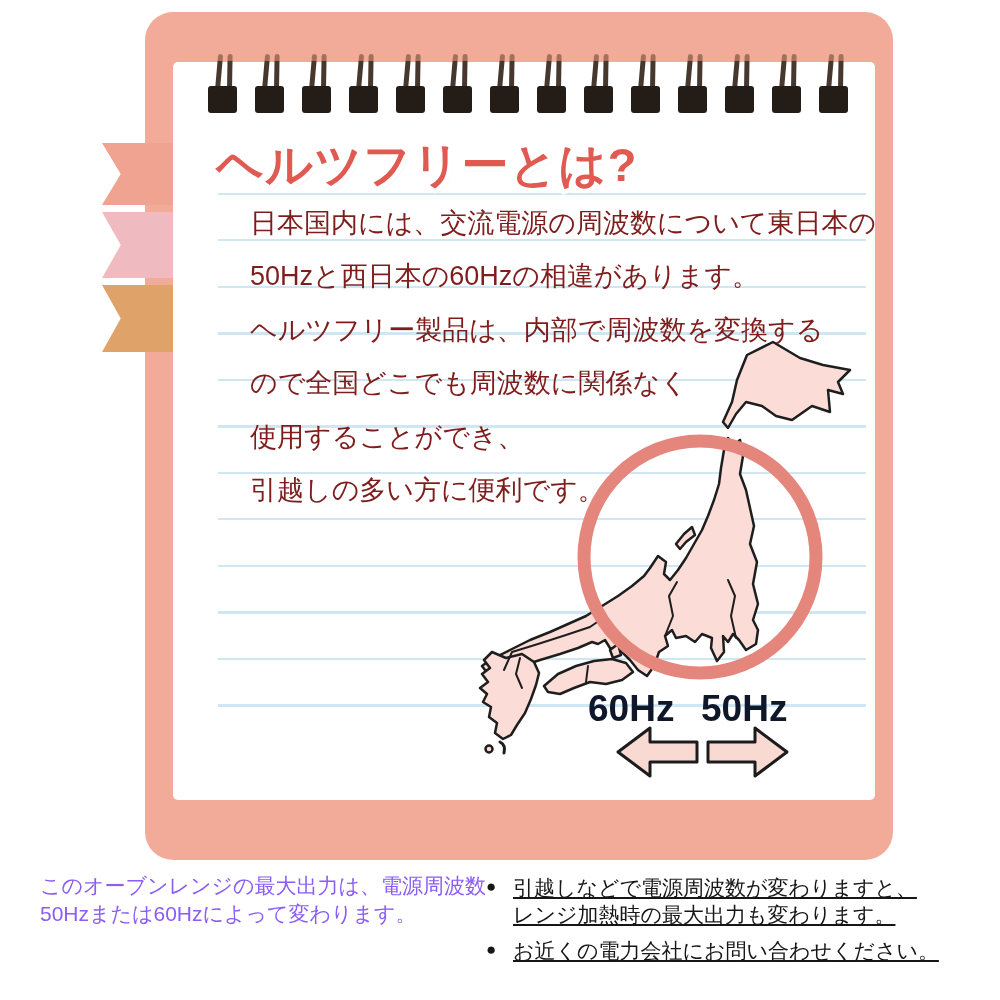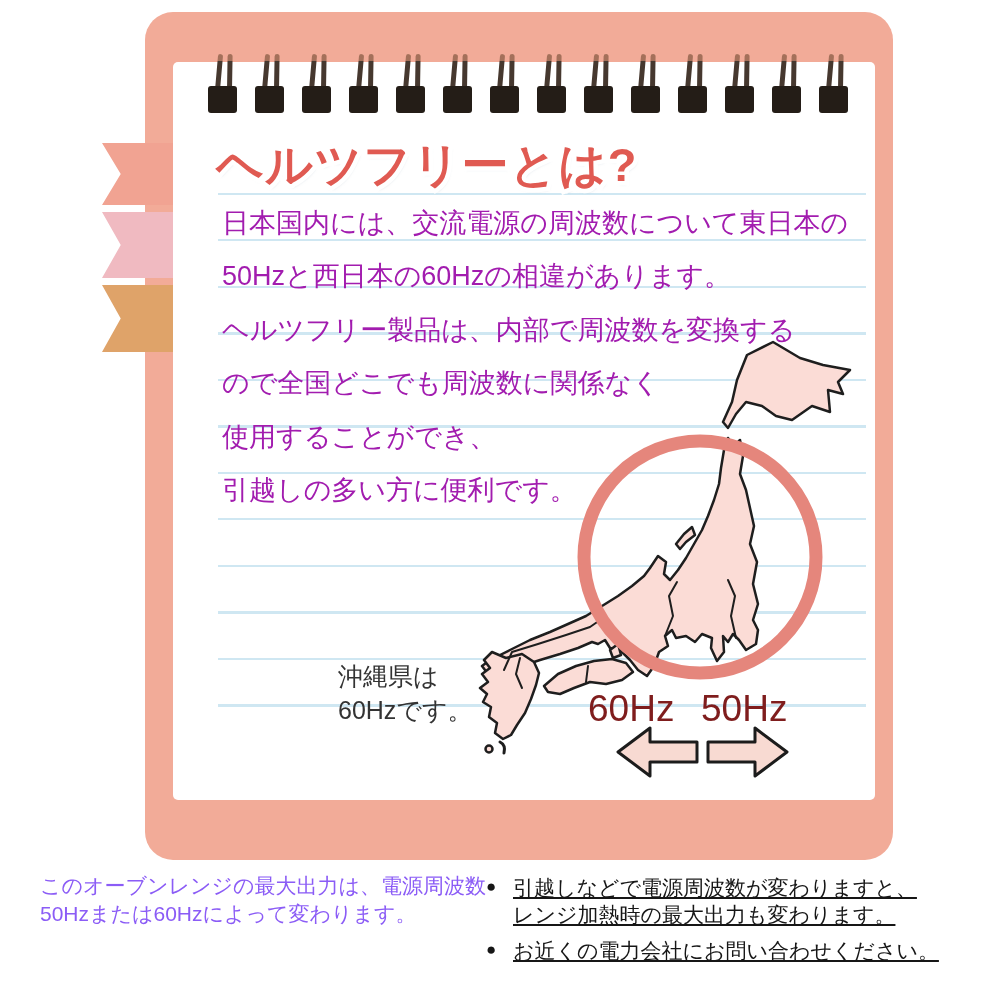--- a/index.html
+++ b/index.html
@@ -36,31 +36,31 @@
   
   .title{position:absolute;left:216px;top:134px;font-size:47px;font-weight:bold;
          letter-spacing:1px;z-index:5;white-space:nowrap;}
   .t-outline{position:absolute;left:0;top:0;color:#E05A52;-webkit-text-stroke:9px #ffffff;
              text-shadow:2px 3px 3px rgba(140,160,180,.55),-1px -1px 2px rgba(140,160,180,.4);}
   .t-fill{position:relative;color:#E05A52;}
 
   
   .body-lines{position:absolute;left:222px;top:194px;z-index:5;}
   .bline{height:46.5px;display:flex;align-items:flex-end;padding-bottom:7px;
-         font-size:27px;color:#a21caf;white-space:nowrap;}
+         font-size:27px;color:#7f1d1d;white-space:nowrap;margin-left:28px;}
 
   
   .map{position:absolute;left:440px;top:330px;width:440px;height:450px;z-index:4;}
 
   
   .okinawa{position:absolute;left:338px;top:659px;font-size:25px;line-height:34px;
            color:#333;z-index:5;}
 
   
-  .hz{position:absolute;top:688px;font-size:37px;font-weight:normal;color:#7f1d1d;
+  .hz{position:absolute;top:688px;font-size:37px;font-weight:bold;color:#0f172a;
       z-index:5;white-space:nowrap;}
   .hz60{left:588px;} .hz50{left:701px;}
 
   
   .footer-left{position:absolute;left:40px;top:872px;font-size:21px;line-height:28px;
                color:#8b5cf6;z-index:5;white-space:nowrap;}
   .footer-right{position:absolute;left:486px;top:874px;font-size:21px;line-height:27px;
                 color:#161616;z-index:5;}
   .bullet-item{display:flex;margin-bottom:9px;}
   .bullet-glyph{width:27px;font-size:17px;line-height:26px;flex:none;}
@@ -194,24 +194,20 @@
       <path d="M80,328 L76,344 L82,358"></path>
       <path stroke-width="3" d="M60,412 q6,3 4,11"></path>
     </g>
     <circle cx="260" cy="227" r="116" fill="none" stroke="#E5867C" stroke-width="13"></circle>
     <g fill="#F8DAD2" stroke="#1c1c1c" stroke-width="3" stroke-linejoin="round">
       <path d="M178,422 L210,398 L210,412 L257,412 L257,432 L210,432 L210,446 Z"></path>
       <path d="M347,422 L315,398 L315,412 L268,412 L268,432 L315,432 L315,446 Z"></path>
     </g>
   </svg>
 
-  <div class="okinawa">
-    <div>沖縄県は</div>
-    <div>60Hzです。</div>
-  </div>
 
   <div class="hz hz60">60Hz</div>
   <div class="hz hz50">50Hz</div>
 
   <div class="footer-left">
     <div>このオーブンレンジの最大出力は、電源周波数</div>
     <div>50Hzまたは60Hzによって変わります。</div>
   </div>
 
   <div class="footer-right">

